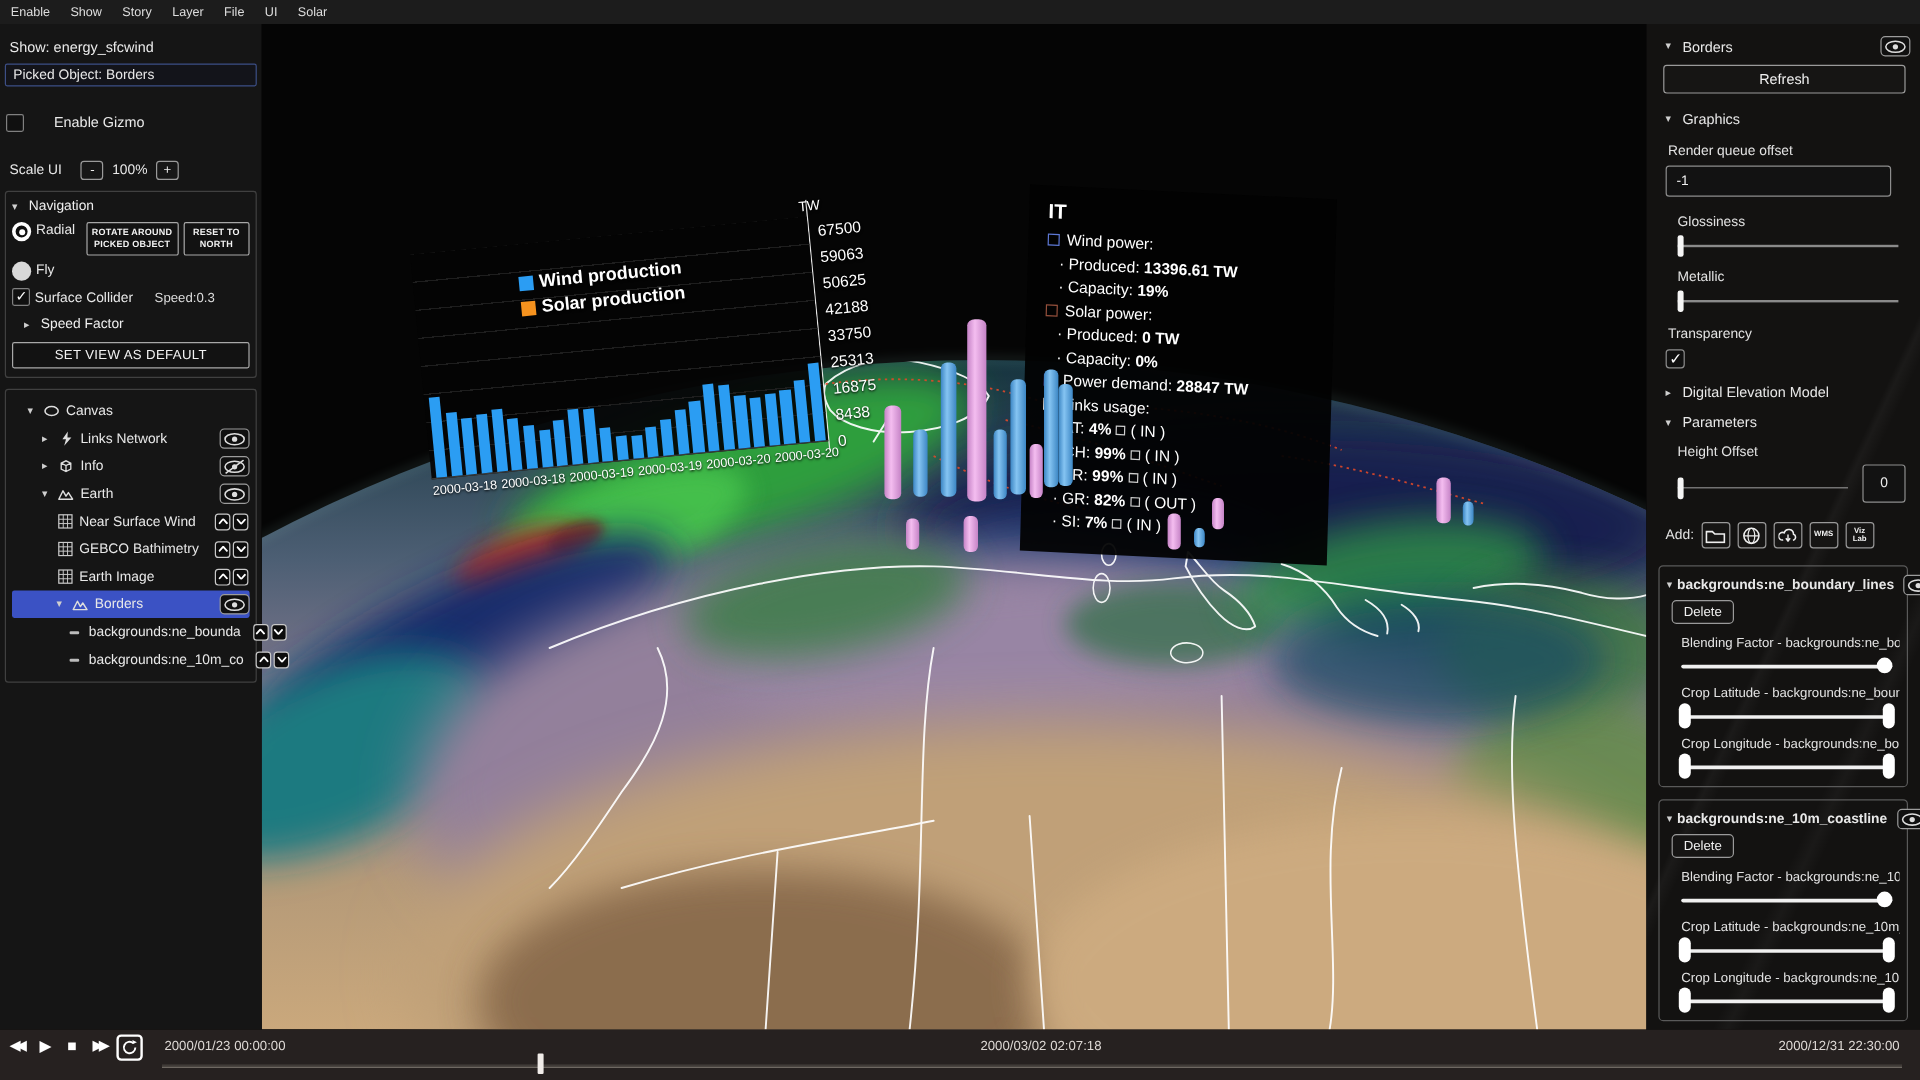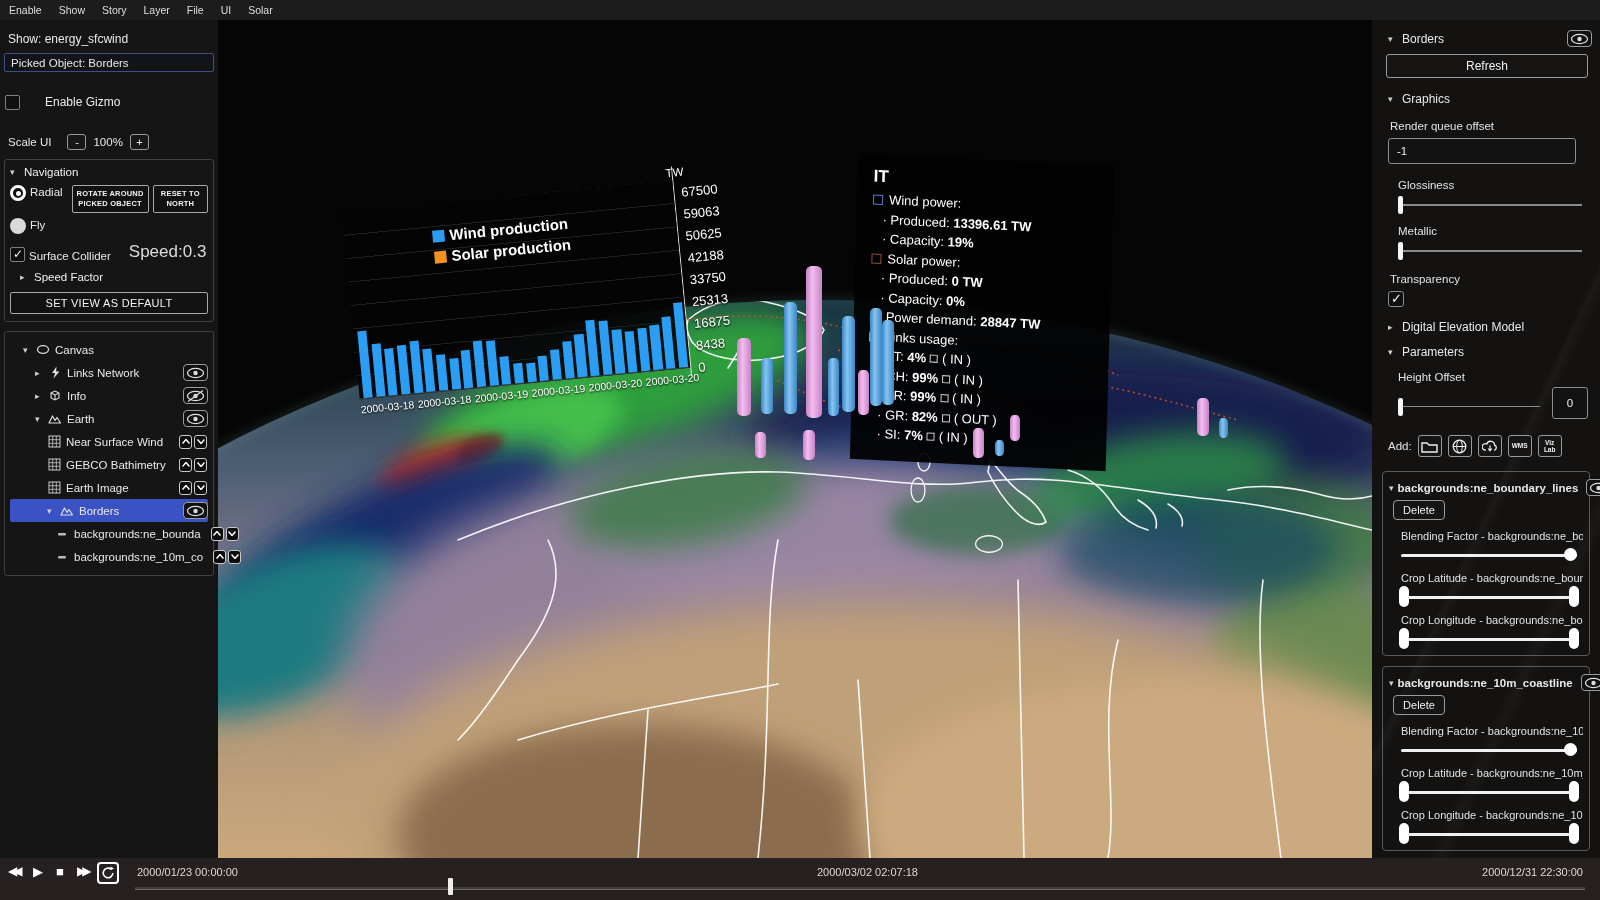--- a/index.html
+++ b/index.html
@@ -22,21 +22,21 @@
   .grpbox{border:1px solid #404040;border-radius:3px;margin:9px 4px 0 4px;padding:6px 5px 7px 5px;}
   .sec-head{font-size:11.5px;color:#efefef;display:flex;align-items:center;gap:6px;}
   .tri{font-size:9px;color:#cfcfcf;width:8px;display:inline-block;}
   .nav-row{display:flex;align-items:flex-start;margin-top:7px;gap:4px;}
   .radio{width:16px;height:16px;border-radius:50%;flex:0 0 auto;}
   .radio.sel{border:3px solid #fff;background:#101010;position:relative;}
   .radio.sel::after{content:"";position:absolute;left:2.5px;top:2.5px;width:5px;height:5px;border-radius:50%;background:#fff;}
   .radio.unsel{background:#d9d9d9;}
   .nav-lbl{font-size:11.5px;margin-top:1px;}
   .nav-btn{border:1px solid #a8a8a8;border-radius:2px;background:#121212;color:#f2f2f2;font-size:7.5px;font-weight:700;text-align:center;padding:3px 3px;line-height:1.35;letter-spacing:.2px;}
-  .speed-txt{font-size:17px;color:#dcdcdc;margin-left:14px;margin-top:2px;}
+  .speed-txt{font-size:11px;color:#dcdcdc;margin-left:14px;margin-top:2px;}
   .wide-btn{margin-top:9px;width:100%;height:22px;border:1px solid #a8a8a8;border-radius:2px;background:#121212;color:#f2f2f2;font-size:11px;display:flex;align-items:center;justify-content:center;letter-spacing:.3px;}
   
   .trow{height:23px;display:flex;align-items:center;gap:5px;font-size:11.5px;position:relative;}
   .trow .sp{flex:1;}
   .ticon{width:14px;height:14px;display:flex;align-items:center;justify-content:center;flex:0 0 auto;}
   .eyebtn{width:25px;height:17px;border:1px solid #9c9c9c;border-radius:4px;display:flex;align-items:center;justify-content:center;background:#101010;flex:0 0 auto;}
   .udwrap{display:flex;gap:2px;flex:0 0 auto;margin-right:1px;}
   .udbtn{width:13px;height:14px;border:1px solid #c9c9c9;border-radius:3px;background:#0d0d0d;display:flex;align-items:center;justify-content:center;}
   .trow.selected{background:#3b52c4;border-radius:2px;}
   .ind1{width:8px;flex:0 0 auto;} .ind2{width:20px;flex:0 0 auto;} .ind3{width:32px;flex:0 0 auto;} .ind4{width:40px;flex:0 0 auto;}

